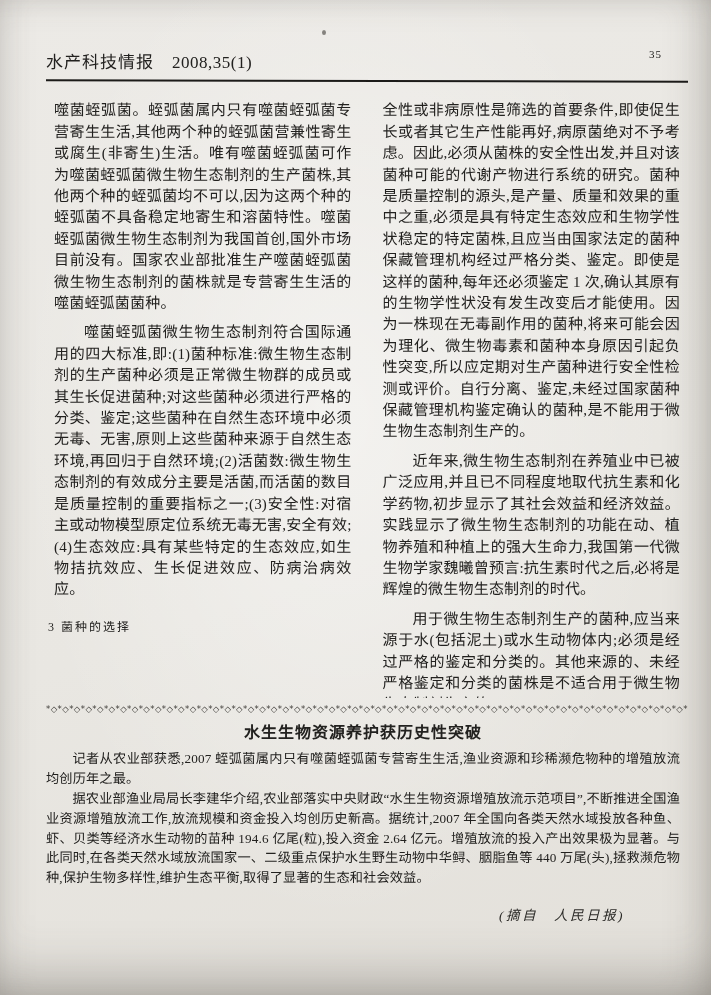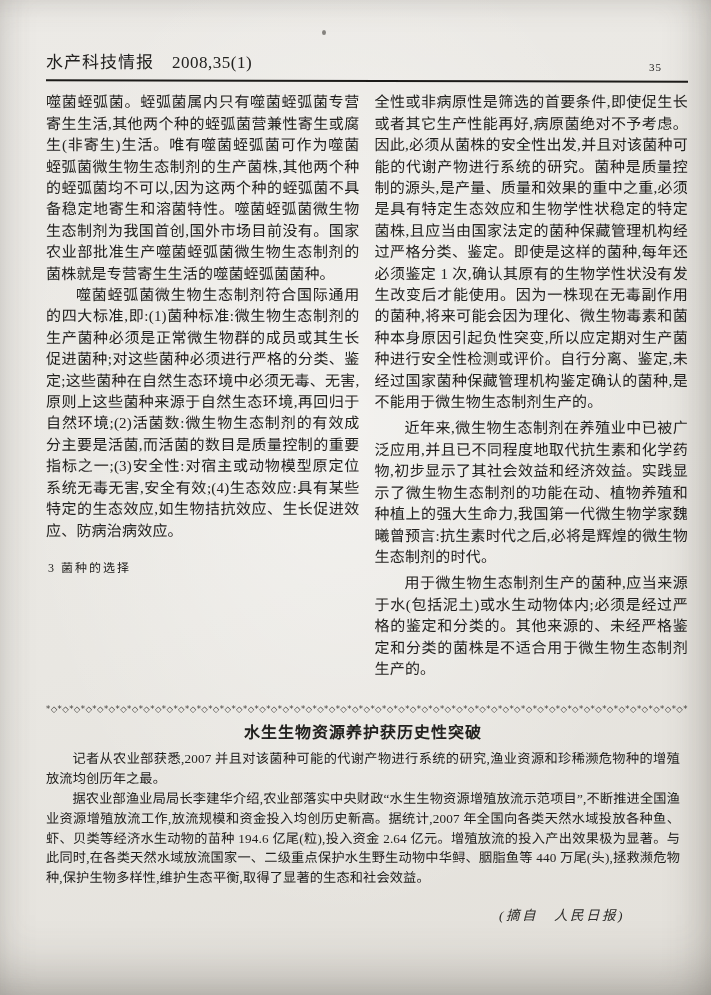--- a/index.html
+++ b/index.html
@@ -23,21 +23,21 @@
     overflow: hidden;
     font-family: "Liberation Serif", "DejaVu Serif", serif;
     color: #22211f;
   }
   .inner {
     padding: 48px 23px 0 46px;
   }
   
   .header {
     display: flex;
-    align-items: flex-end;
+    align-items: flex-start;
     justify-content: space-between;
     padding-right: 26px;
   }
   .header-left {
     font-size: 17px;
     letter-spacing: 1px;
     white-space: nowrap;
   }
   .header-issue {
     margin-left: 18px;
@@ -72,21 +72,21 @@
     overflow: hidden;
   }
   .col {
     flex: 1 1 0;
     font-size: 15px;
     line-height: 21.4px;
     text-align: justify;
     letter-spacing: 0.2px;
   }
   .col p {
-    margin: 0;
+    margin: 8px;
   }
   .col p.gap {
     margin-top: 5px;
   }
   .indent {
     text-indent: 2em;
   }
   .section-heading {
     font-size: 12px;
     letter-spacing: 2px;
@@ -158,19 +158,19 @@
         <p>全性或非病原性是筛选的首要条件,即使促生长或者其它生产性能再好,病原菌绝对不予考虑。因此,必须从菌株的安全性出发,并且对该菌种可能的代谢产物进行系统的研究。菌种是质量控制的源头,是产量、质量和效果的重中之重,必须是具有特定生态效应和生物学性状稳定的特定菌株,且应当由国家法定的菌种保藏管理机构经过严格分类、鉴定。即使是这样的菌种,每年还必须鉴定 1 次,确认其原有的生物学性状没有发生改变后才能使用。因为一株现在无毒副作用的菌种,将来可能会因为理化、微生物毒素和菌种本身原因引起负性突变,所以应定期对生产菌种进行安全性检测或评价。自行分离、鉴定,未经过国家菌种保藏管理机构鉴定确认的菌种,是不能用于微生物生态制剂生产的。</p>
         <p class="indent gap">近年来,微生物生态制剂在养殖业中已被广泛应用,并且已不同程度地取代抗生素和化学药物,初步显示了其社会效益和经济效益。实践显示了微生物生态制剂的功能在动、植物养殖和种植上的强大生命力,我国第一代微生物学家魏曦曾预言:抗生素时代之后,必将是辉煌的微生物生态制剂的时代。</p>
         <p class="indent gap">用于微生物生态制剂生产的菌种,应当来源于水(包括泥土)或水生动物体内;必须是经过严格的鉴定和分类的。其他来源的、未经严格鉴定和分类的菌株是不适合用于微生物生态制剂生产的。</p>
       </div>
     </div>
 
     <div class="ornament">*◇*◇*◇*◇*◇*◇*◇*◇*◇*◇*◇*◇*◇*◇*◇*◇*◇*◇*◇*◇*◇*◇*◇*◇*◇*◇*◇*◇*◇*◇*◇*◇*◇*◇*◇*◇*◇*◇*◇*◇*◇*◇*◇*◇*◇*◇*◇*◇*◇*◇*◇*◇*◇*◇*◇*◇*◇*◇*◇*◇*◇*◇*◇*◇*◇*◇*◇*◇*◇*◇*◇*◇*◇*◇*◇*◇*◇*◇*◇*◇</div>
 
     <div class="news">
       <div class="news-title">水生生物资源养护获历史性突破</div>
-      <p class="body-p indent">记者从农业部获悉,2007 并且对该菌种可能的代谢产物进行系统的研究,渔业资源和珍稀濒危物种的增殖放流均创历年之最。</p>
+      <p class="body-p indent">记者从农业部获悉,2007 蛭弧菌属内只有噬菌蛭弧菌专营寄生生活,渔业资源和珍稀濒危物种的增殖放流均创历年之最。</p>
       <p class="body-p indent">据农业部渔业局局长李建华介绍,农业部落实中央财政“水生生物资源增殖放流示范项目”,不断推进全国渔业资源增殖放流工作,放流规模和资金投入均创历史新高。据统计,2007 年全国向各类天然水域投放各种鱼、虾、贝类等经济水生动物的苗种 194.6 亿尾(粒),投入资金 2.64 亿元。增殖放流的投入产出效果极为显著。与此同时,在各类天然水域放流国家一、二级重点保护水生野生动物中华鲟、胭脂鱼等 440 万尾(头),拯救濒危物种,保护生物多样性,维护生态平衡,取得了显著的生态和社会效益。</p>
       <div class="attribution">(摘自　人民日报)</div>
     </div>
 
   </div>
 </div>
 
 </body></html>

